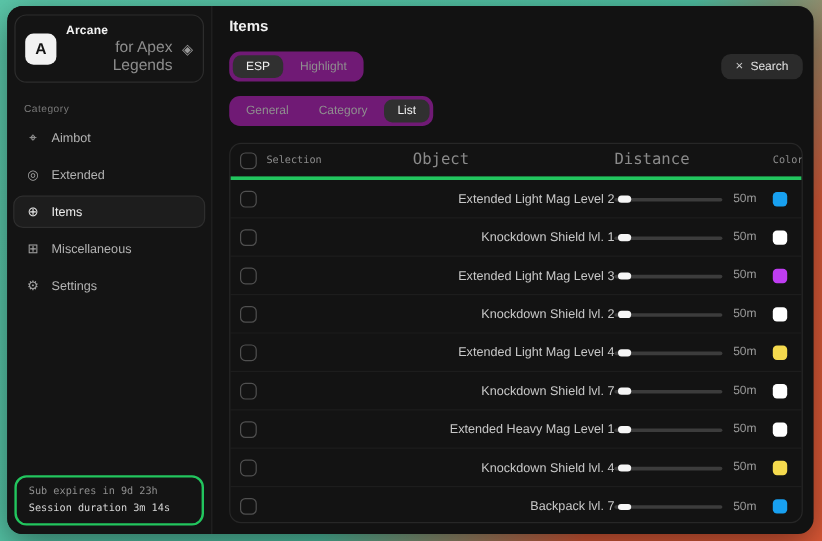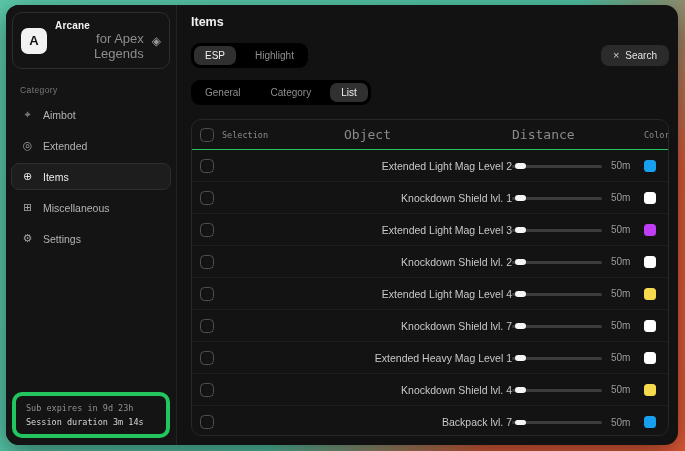--- a/index.html
+++ b/index.html
@@ -35,50 +35,50 @@
   .nav { display:flex; flex-direction:column; gap:4px; padding:0 5px; }
   .nav-item {
     display:flex; align-items:center; gap:9px; padding:6px 9px;
     border:1px solid transparent; border-radius:8px; color:#b3b3b3;
     font-size:10.5px; cursor:pointer;
   }
   .nav-item.active { background:#1d1d1d; border-color:#2e2e2e; color:#ededed; }
   .nav-ico { font-family:"DejaVu Sans", sans-serif; font-size:11px; width:13px; text-align:center; color:#a3a3a3; }
   .nav-item.active .nav-ico { color:#e5e5e5; }
   .side-footer {
-    margin:auto 6px 7px 6px; border:4px solid #22c55e; border-radius:10px;
+    margin:auto 6px 7px 6px; border:2px solid #22c55e; border-radius:10px;
     padding:7px 10px; font-family:"DejaVu Sans Mono", monospace;
   }
   .foot-line1 { color:#8f8f8f; font-size:8.5px; }
   .foot-line2 { color:#d6d6d6; font-size:8.5px; margin-top:4px; }
   
   .main { flex:1; display:flex; flex-direction:column; padding:10px 9px 9px 14px; min-width:0; }
   .page-title { color:#f0f0f0; font-size:12.5px; font-weight:bold; margin-bottom:14px; }
   .controls-row { display:flex; align-items:center; justify-content:space-between; margin-bottom:12px; }
-  .pill-group { background:#000000; border-radius:9px; padding:3px; display:inline-flex; gap:8px; align-self:flex-start; }
+  .pill-group { background:#701a75; border-radius:9px; padding:3px; display:inline-flex; gap:3px; align-self:flex-start; }
   .pill {
     border:none; background:transparent; color:#8f8f8f; font-size:10px;
     font-family:"Liberation Sans", sans-serif; padding:4px 11px; border-radius:7px; cursor:pointer;
   }
   .pill.active { background:#303030; color:#f0f0f0; }
   .search-btn {
     border:none; background:#2b2b2b; color:#e3e3e3; font-size:10px;
     font-family:"Liberation Sans", sans-serif; padding:5px 12px; border-radius:8px;
     display:inline-flex; align-items:center; gap:6px; cursor:pointer;
   }
   .x-ico { font-size:11px; color:#cfcfcf; line-height:1; }
   .view-tabs { margin-bottom:14px; }
   
   .table {
     flex:1; border:1px solid #272727; border-radius:10px; background:#131313;
     display:flex; flex-direction:column; overflow:hidden;
   }
   .thead {
     height:30px; flex:0 0 30px; display:flex; align-items:center;
-    border-bottom:1px solid #22c55e;
+    border-bottom:3px solid #22c55e;
     font-family:"DejaVu Sans Mono", monospace; font-size:8.5px; color:#8b8b8b;
   }
   .trow { height:32px; flex:0 0 32px; display:flex; align-items:center; border-bottom:1px solid rgba(255,255,255,0.045);text-align:right; }
   .trow:last-child { border-bottom:none; }
   .cell-check { width:30px; flex:0 0 30px; display:flex; align-items:center; justify-content:center; }
   .cell-selection { width:122px; flex:0 0 122px; }
   .cell-object { width:168px; flex:0 0 168px; color:#c8c8c8; font-size:10.5px; white-space:nowrap; overflow:hidden; }
   .thead .cell-object, .thead .cell-distance { color:#8b8b8b; font-size:13px; }
   .cell-distance { width:132px; flex:0 0 132px; display:flex; align-items:center; gap:9px; }
   .cell-color { flex:1; display:flex; justify-content:flex-end; padding-right:14px; }

